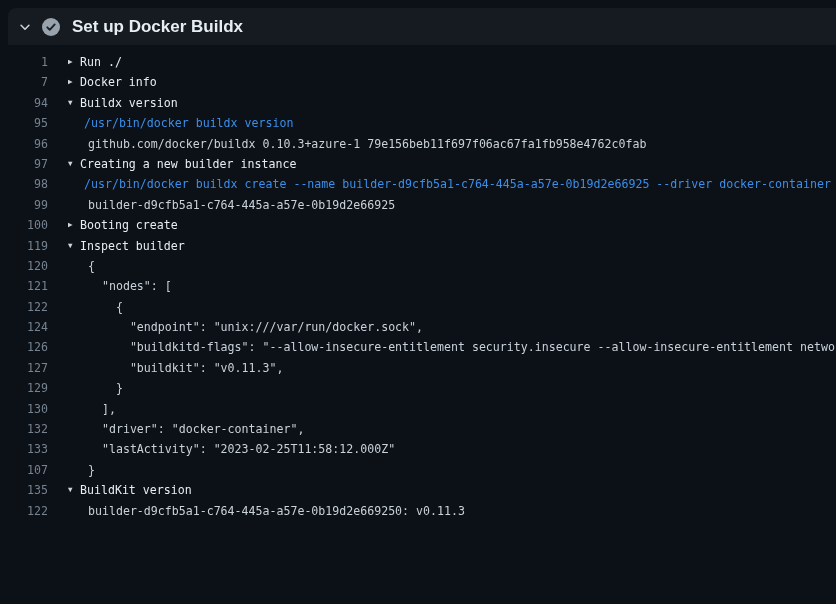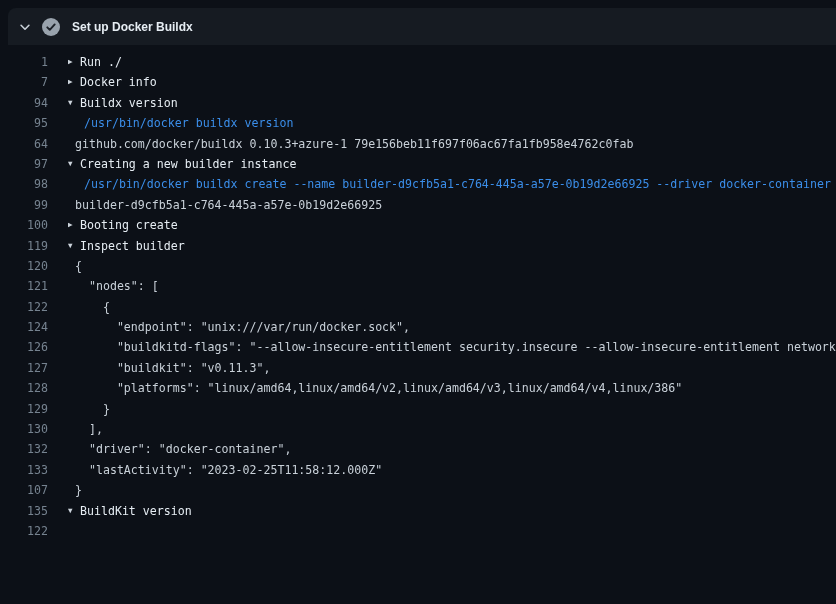--- a/index.html
+++ b/index.html
@@ -5,33 +5,33 @@
   html,body{margin:0;padding:0;}
   body{background:#010409;}
   .page{position:relative;width:836px;height:604px;background:var(--background);overflow:hidden;}
   .step-header{
     margin:8px 0 0 8px;height:37px;background:var(--header-background);
     border-radius:8px 0 0 0;display:flex;align-items:center;padding-left:6px;
   }
   .chev{display:flex;align-items:center;justify-content:center;width:22px;flex:none;cursor:pointer;}
   .status{display:flex;align-items:center;margin-left:6px;flex:none;}
   .title{
-    margin-left:12px;font-family:"Liberation Sans",sans-serif;font-size:12px;font-weight:600;
+    margin-left:12px;font-family:"Liberation Sans",sans-serif;font-size:17px;font-weight:600;
     color:var(--group-title);white-space:pre;
   }
   .log{padding-top:7px;overflow:hidden;}
   .row{
     display:flex;align-items:center;height:20.4px;
     font-family:"DejaVu Sans Mono",monospace;font-size:11.6px;white-space:pre;line-height:20.4px;
   }
   .num{width:48px;flex:none;text-align:right;color:var(--line-number);}
   .arrow{margin-left:20px;width:12px;flex:none;font-size:7.5px;color:var(--arrow-color);}
   .row.group .text{color:var(--group-title);}
   .row.cmd .text{padding-left:36px;color:var(--command-blue);}
-  .row.out .text{padding-left:27px;color:var(--log-text);}
+  .row.out .text{padding-left:40px;color:var(--log-text);}
 </style>
 </head>
 <body>
 
 <div class="page">
   <div class="step-header">
     <span class="chev">
       <svg width="14" height="14" viewBox="0 0 16 16">
         <path d="M3.5 6l4.5 4.5L12.5 6" fill="none" stroke="var(--chevron)" stroke-width="1.8" stroke-linecap="round" stroke-linejoin="round"></path>
       </svg>
@@ -42,34 +42,33 @@
         <path d="M4.7 8.3l2.2 2.2 4.4-4.8" fill="none" stroke="var(--check-mark)" stroke-width="1.7" stroke-linecap="round" stroke-linejoin="round"></path>
       </svg>
     </span>
     <span class="title">Set up Docker Buildx</span>
   </div>
   <div class="log">
       <div class="row group"><span class="num">1</span><span class="arrow">▶</span><span class="text">Run ./</span></div>
       <div class="row group"><span class="num">7</span><span class="arrow">▶</span><span class="text">Docker info</span></div>
       <div class="row group"><span class="num">94</span><span class="arrow">▼</span><span class="text">Buildx version</span></div>
       <div class="row cmd"><span class="num">95</span><span class="text">/usr/bin/docker buildx version</span></div>
-      <div class="row out"><span class="num">64</span><span class="text">github.com/docker/buildx 0.10.3+azure-1 79e156beb11f697f06ac67fa1fb958e4762c0fab</span></div>
+      <div class="row out"><span class="num">96</span><span class="text">github.com/docker/buildx 0.10.3+azure-1 79e156beb11f697f06ac67fa1fb958e4762c0fab</span></div>
       <div class="row group"><span class="num">97</span><span class="arrow">▼</span><span class="text">Creating a new builder instance</span></div>
       <div class="row cmd"><span class="num">98</span><span class="text">/usr/bin/docker buildx create --name builder-d9cfb5a1-c764-445a-a57e-0b19d2e66925 --driver docker-container</span></div>
       <div class="row out"><span class="num">99</span><span class="text">builder-d9cfb5a1-c764-445a-a57e-0b19d2e66925</span></div>
       <div class="row group"><span class="num">100</span><span class="arrow">▶</span><span class="text">Booting create</span></div>
       <div class="row group"><span class="num">119</span><span class="arrow">▼</span><span class="text">Inspect builder</span></div>
       <div class="row out"><span class="num">120</span><span class="text">{</span></div>
       <div class="row out"><span class="num">121</span><span class="text">  "nodes": [</span></div>
       <div class="row out"><span class="num">122</span><span class="text">    {</span></div>
       <div class="row out"><span class="num">124</span><span class="text">      "endpoint": "unix:///var/run/docker.sock",</span></div>
       <div class="row out"><span class="num">126</span><span class="text">      "buildkitd-flags": "--allow-insecure-entitlement security.insecure --allow-insecure-entitlement network.host",</span></div>
       <div class="row out"><span class="num">127</span><span class="text">      "buildkit": "v0.11.3",</span></div>
-      <div class="row out"><span class="num">128</span><span class="text">      "platforms": "linux/amd64,linux/amd64/v2,linux/amd64/v3,linux/amd64/v4,linux/386"</span></div>
       <div class="row out"><span class="num">129</span><span class="text">    }</span></div>
       <div class="row out"><span class="num">130</span><span class="text">  ],</span></div>
       <div class="row out"><span class="num">132</span><span class="text">  "driver": "docker-container",</span></div>
       <div class="row out"><span class="num">133</span><span class="text">  "lastActivity": "2023-02-25T11:58:12.000Z"</span></div>
       <div class="row out"><span class="num">107</span><span class="text">}</span></div>
       <div class="row group"><span class="num">135</span><span class="arrow">▼</span><span class="text">BuildKit version</span></div>
-      <div class="row out"><span class="num">122</span></div>
+      <div class="row out"><span class="num">122</span><span class="text">builder-d9cfb5a1-c764-445a-a57e-0b19d2e669250: v0.11.3</span></div>
     </div>
 </div>
 
 </body></html>

